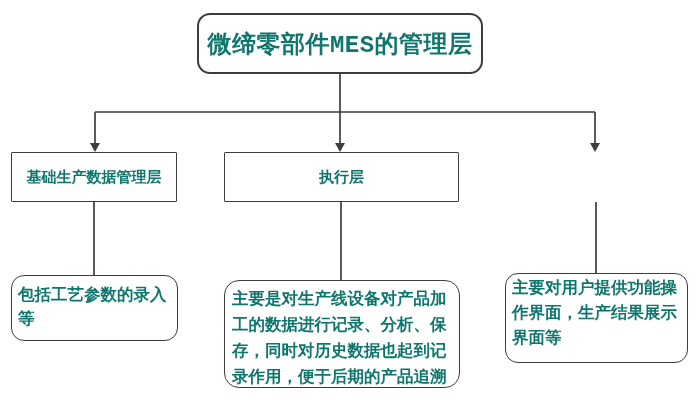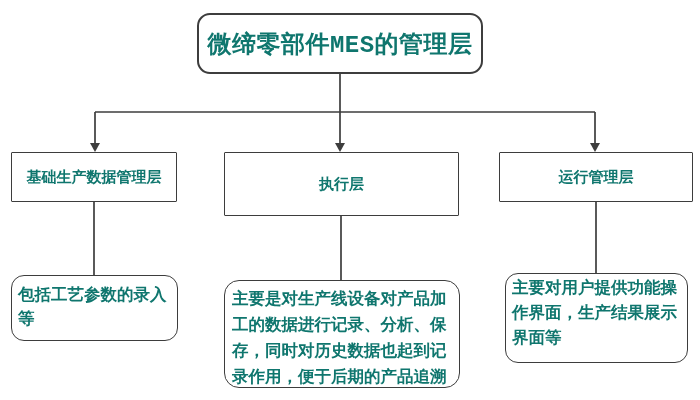--- a/index.html
+++ b/index.html
@@ -38,21 +38,21 @@
     text-align: center;
   }
   #top-node {
     left: 197px; top: 13px; width: 286px; height: 61px;
     border-width: 2px;
     border-radius: 13px;
     font-size: 24px;
     letter-spacing: 0.5px;
   }
   #mid-left  { left: 11px;  top: 152px; width: 166px; height: 50px; font-size: 15px; }
-  #mid-center{ left: 224px; top: 152px; width: 235px; height: 64px; font-size: 15px; }
+  #mid-center{ left: 224px; top: 152px; width: 235px; height: 50px; font-size: 15px; }
   #mid-right { left: 499px; top: 152px; width: 194px; height: 50px; font-size: 15px; }
   .desc {
     font-size: 16.5px;
     white-space: pre-line;
     overflow: hidden;
   }
   #bot-left {
     left: 11px; top: 275px; width: 167px; height: 66px;
     padding: 8px 4px 0 6px;
     line-height: 24px;
@@ -99,23 +99,20 @@
   </div>
 
   <div id="mid-left" class="node centered">
     <span>基础生产数据管理层</span>
   </div>
 
   <div id="mid-center" class="node centered">
     <span>执行层</span>
   </div>
 
-  <div id="mid-right" class="node centered">
-    <span>运行管理层</span>
-  </div>
 
   <div id="bot-left" class="node desc">包括工艺参数的录入
 等</div>
 
   <div id="bot-center" class="node desc">主要是对生产线设备对产品加
 工的数据进行记录、分析、保
 存，同时对历史数据也起到记
 录作用，便于后期的产品追溯</div>
 
   <div id="bot-right" class="node desc">主要对用户提供功能操

